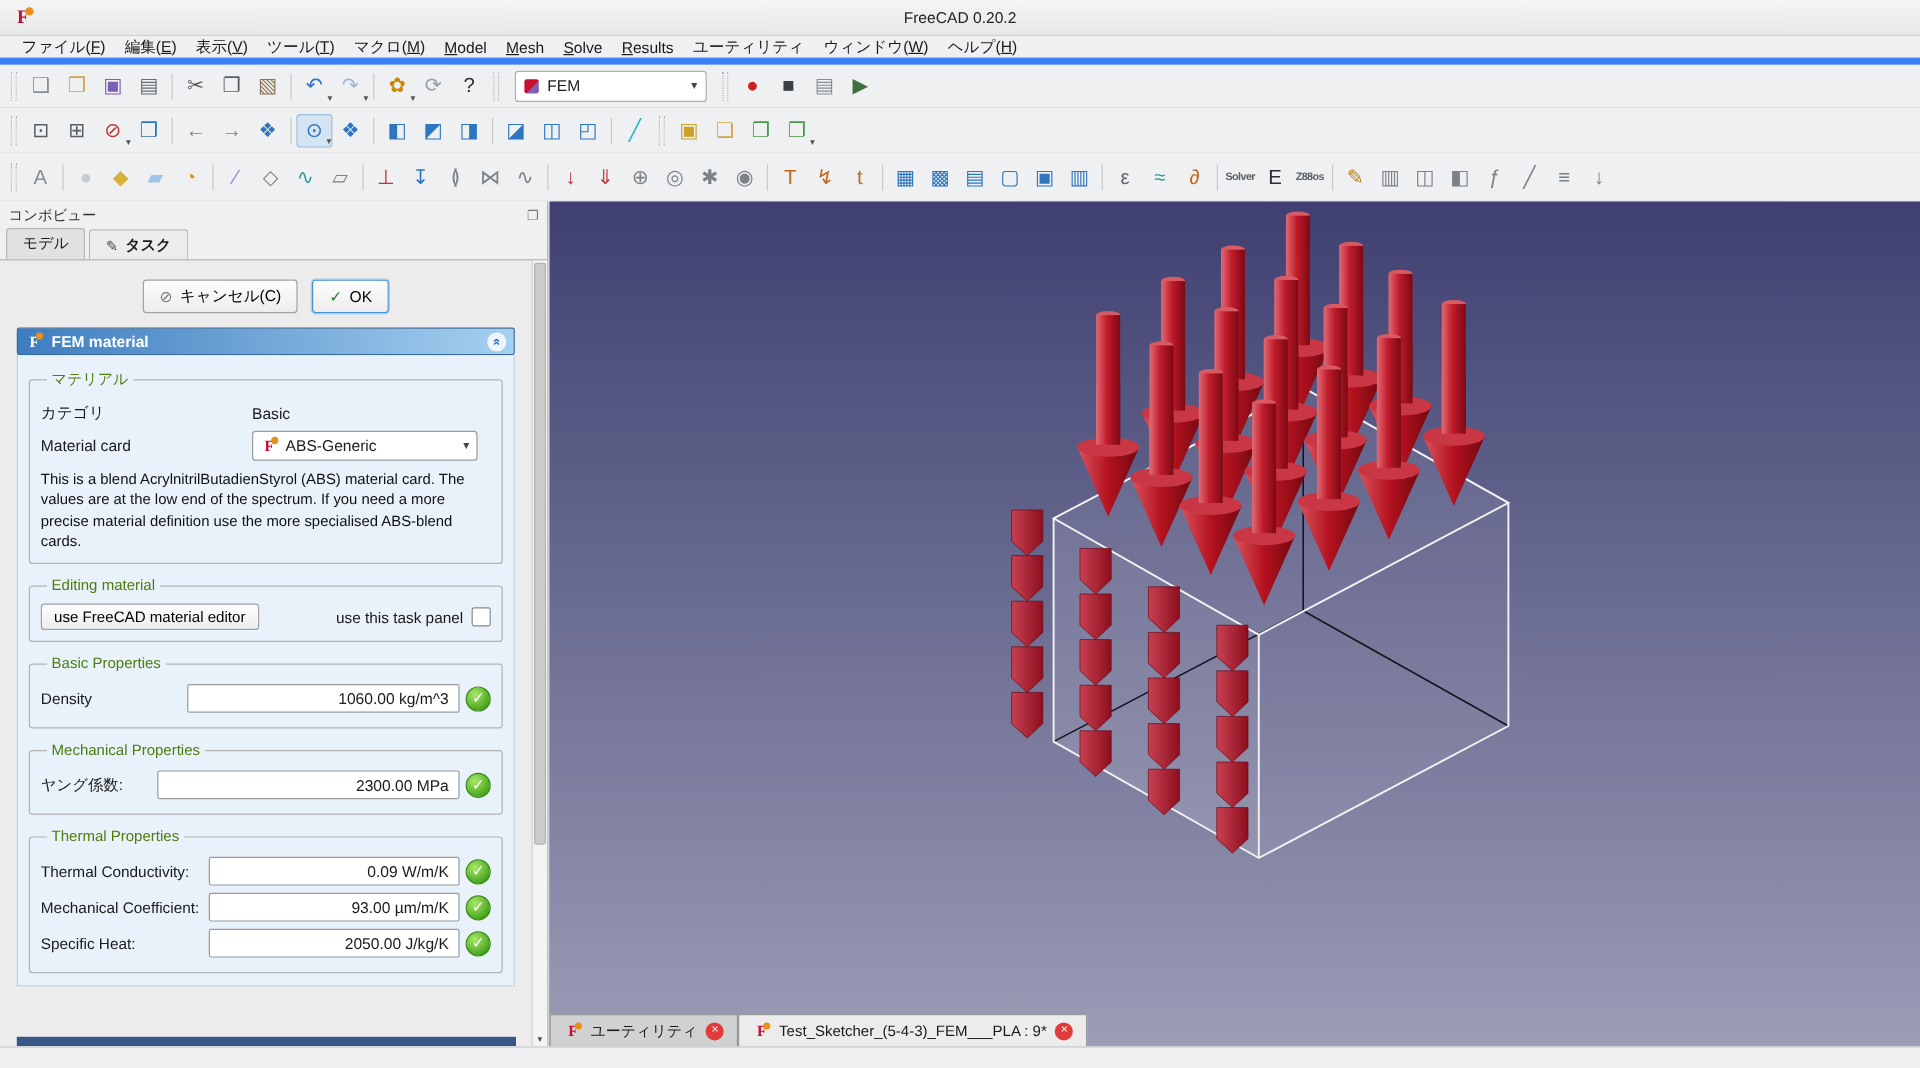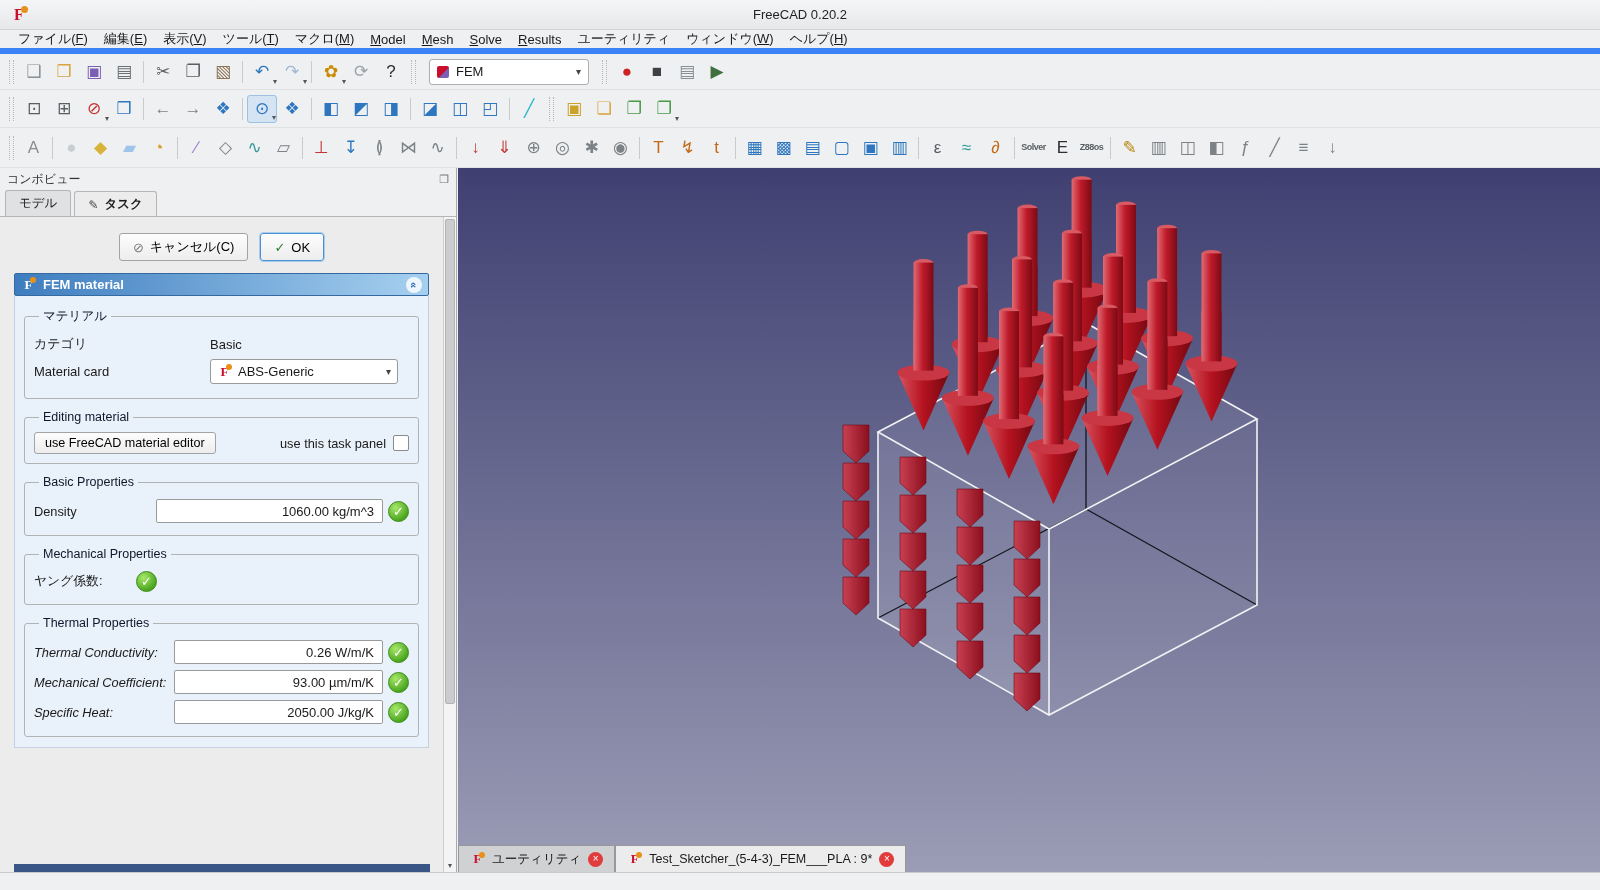--- a/index.html
+++ b/index.html
@@ -50,34 +50,34 @@
   .btn.focus { border-color:#4a90d2; outline:1px solid #a8cdec; }
   .btn-ic { font-size:13px; }
 
   .fem-section { margin:12px 14px 0; }
   .fem-header { height:23px; background:linear-gradient(90deg,#3d7dbf,#a6d0f0); border:1px solid #35699f; color:#fff; font-weight:bold; display:flex; align-items:center; padding:0 6px; gap:7px; border-radius:2px; font-size:13px; }
   .collapse-btn { margin-left:auto; width:16px; height:16px; background:#eef5fc; border-radius:50%; color:#2a6db5; display:flex; align-items:center; justify-content:center; font-size:11px; font-weight:bold; }
   .collapse-btn span { display:inline-block; transform:rotate(90deg); }
   .fem-body { background:#e9f1fa; border:1px solid #c3d2e2; border-top:none; padding:12px 9px 10px; }
 
   fieldset.group { border:1px solid #b2b3b4; border-radius:3px; margin-bottom:11px; padding:4px 9px 9px; }
-  fieldset.group legend { font-size:12.5px; padding:0 4px; margin-left:5px; color:#0f172a; }
+  fieldset.group legend { font-size:12.5px; padding:0 4px; margin-left:5px; color:#4d7c0f; }
 
   .frow { display:flex; align-items:center; margin:5px 0; min-height:20px; }
   .frow .lbl { width:176px; flex-shrink:0; }
   .combo-box { width:188px; height:25px; background:#fff; border:1px solid #989a9c; border-radius:3px; display:flex; align-items:center; padding:0 6px; gap:6px; }
   .desc { font-size:12.4px; line-height:1.4; margin-top:7px; color:#111; }
 
   .erow { display:flex; align-items:center; justify-content:space-between; margin-top:4px; }
   .chkwrap { display:flex; align-items:center; gap:7px; font-size:12.8px; }
   .checkbox { width:16px; height:16px; background:#fff; border:1px solid #8a8b8c; border-radius:2px; }
 
   .prow { display:flex; align-items:center; margin:6px 0 3px; }
   .plbl { flex-shrink:0; font-size:12.8px; }
-  .w122 { width:122px; } .w95 { width:97px; } .w138 { width:140px;font-style:italic; }
+  .w122 { width:122px; } .w95 { width:97px; } .w138 { width:140px; }
   .field { flex:1; height:24px; background:#fff; border:1px solid #989a9c; border-radius:2px; display:flex; align-items:center; justify-content:flex-end; padding:0 8px; font-size:13px; }
   .field.spinbox { padding:0; }
   .field.spinbox .val { flex:1; text-align:right; padding-right:8px; }
   .spin { width:17px; align-self:stretch; border-left:1px solid #989a9c; display:flex; flex-direction:column; background:#f1f2f3; }
   .spin span { flex:1; display:flex; align-items:center; justify-content:center; font-size:7px; color:#444; }
   .spin span:first-child { border-bottom:1px solid #c9cacb; }
   .check-badge { width:21px; height:21px; border-radius:50%; background:radial-gradient(circle at 35% 30%,#a8e86a,#46a31b 75%); border:1px solid #3a8a14; color:#fff; font-weight:bold; display:flex; align-items:center; justify-content:center; margin-left:5px; font-size:13px; flex-shrink:0; }
 
   .vscroll { position:absolute; top:0; right:0; bottom:0; width:13px; background:#f4f4f4; border-left:1px solid #cfcfd0; }
   .vthumb { position:absolute; top:2px; left:1px; right:1px; height:74%; background:#cbcccd; border:1px solid #b2b3b4; border-radius:2px; }
@@ -442,20 +442,21 @@
               <span>Basic</span>
             </div>
             <div class="frow">
               <span class="lbl">Material card</span>
               <div class="combo-box">
                 <span class="fc-logo sm">F</span>
                 <span>ABS-Generic</span>
                 <span class="caret2">▾</span>
               </div>
             </div>
+            <div class="desc">This is a blend AcrylnitrilButadienStyrol (ABS) material card. The values are at the low end of the spectrum. If you need a more precise material definition use the more specialised ABS-blend cards.</div>
           </fieldset>
 
           <fieldset class="group">
             <legend>Editing material</legend>
             <div class="erow">
               <button class="btn" style="padding:3px 10px;font-size:12.6px">
                 <span>use FreeCAD material editor</span>
               </button>
               <span class="chkwrap">
                 <span>use this task panel</span>
@@ -470,30 +471,31 @@
               <span class="plbl w122">Density</span>
               <span class="field">1060.00 kg/m^3</span>
               <span class="check-badge">✓</span>
             </div>
           </fieldset>
 
           <fieldset class="group">
             <legend>Mechanical Properties</legend>
             <div class="prow">
               <span class="plbl w95">ヤング係数:</span>
+              <span class="field">2300.00 MPa</span>
               <span class="check-badge">✓</span>
             </div>
           </fieldset>
 
           <fieldset class="group" style="margin-bottom:0">
             <legend>Thermal  Properties</legend>
             <div>
                 <div class="prow">
                   <span class="plbl w138">Thermal Conductivity:</span>
-                  <span class="field">0.26 W/m/K</span>
+                  <span class="field">0.09 W/m/K</span>
                   <span class="check-badge">✓</span>
                 </div>
                 <div class="prow">
                   <span class="plbl w138">Mechanical Coefficient:</span>
                   <span class="field">93.00 µm/m/K</span>
                   <span class="check-badge">✓</span>
                 </div>
                 <div class="prow">
                   <span class="plbl w138">Specific Heat:</span>
                   <span class="field">2050.00 J/kg/K</span>

